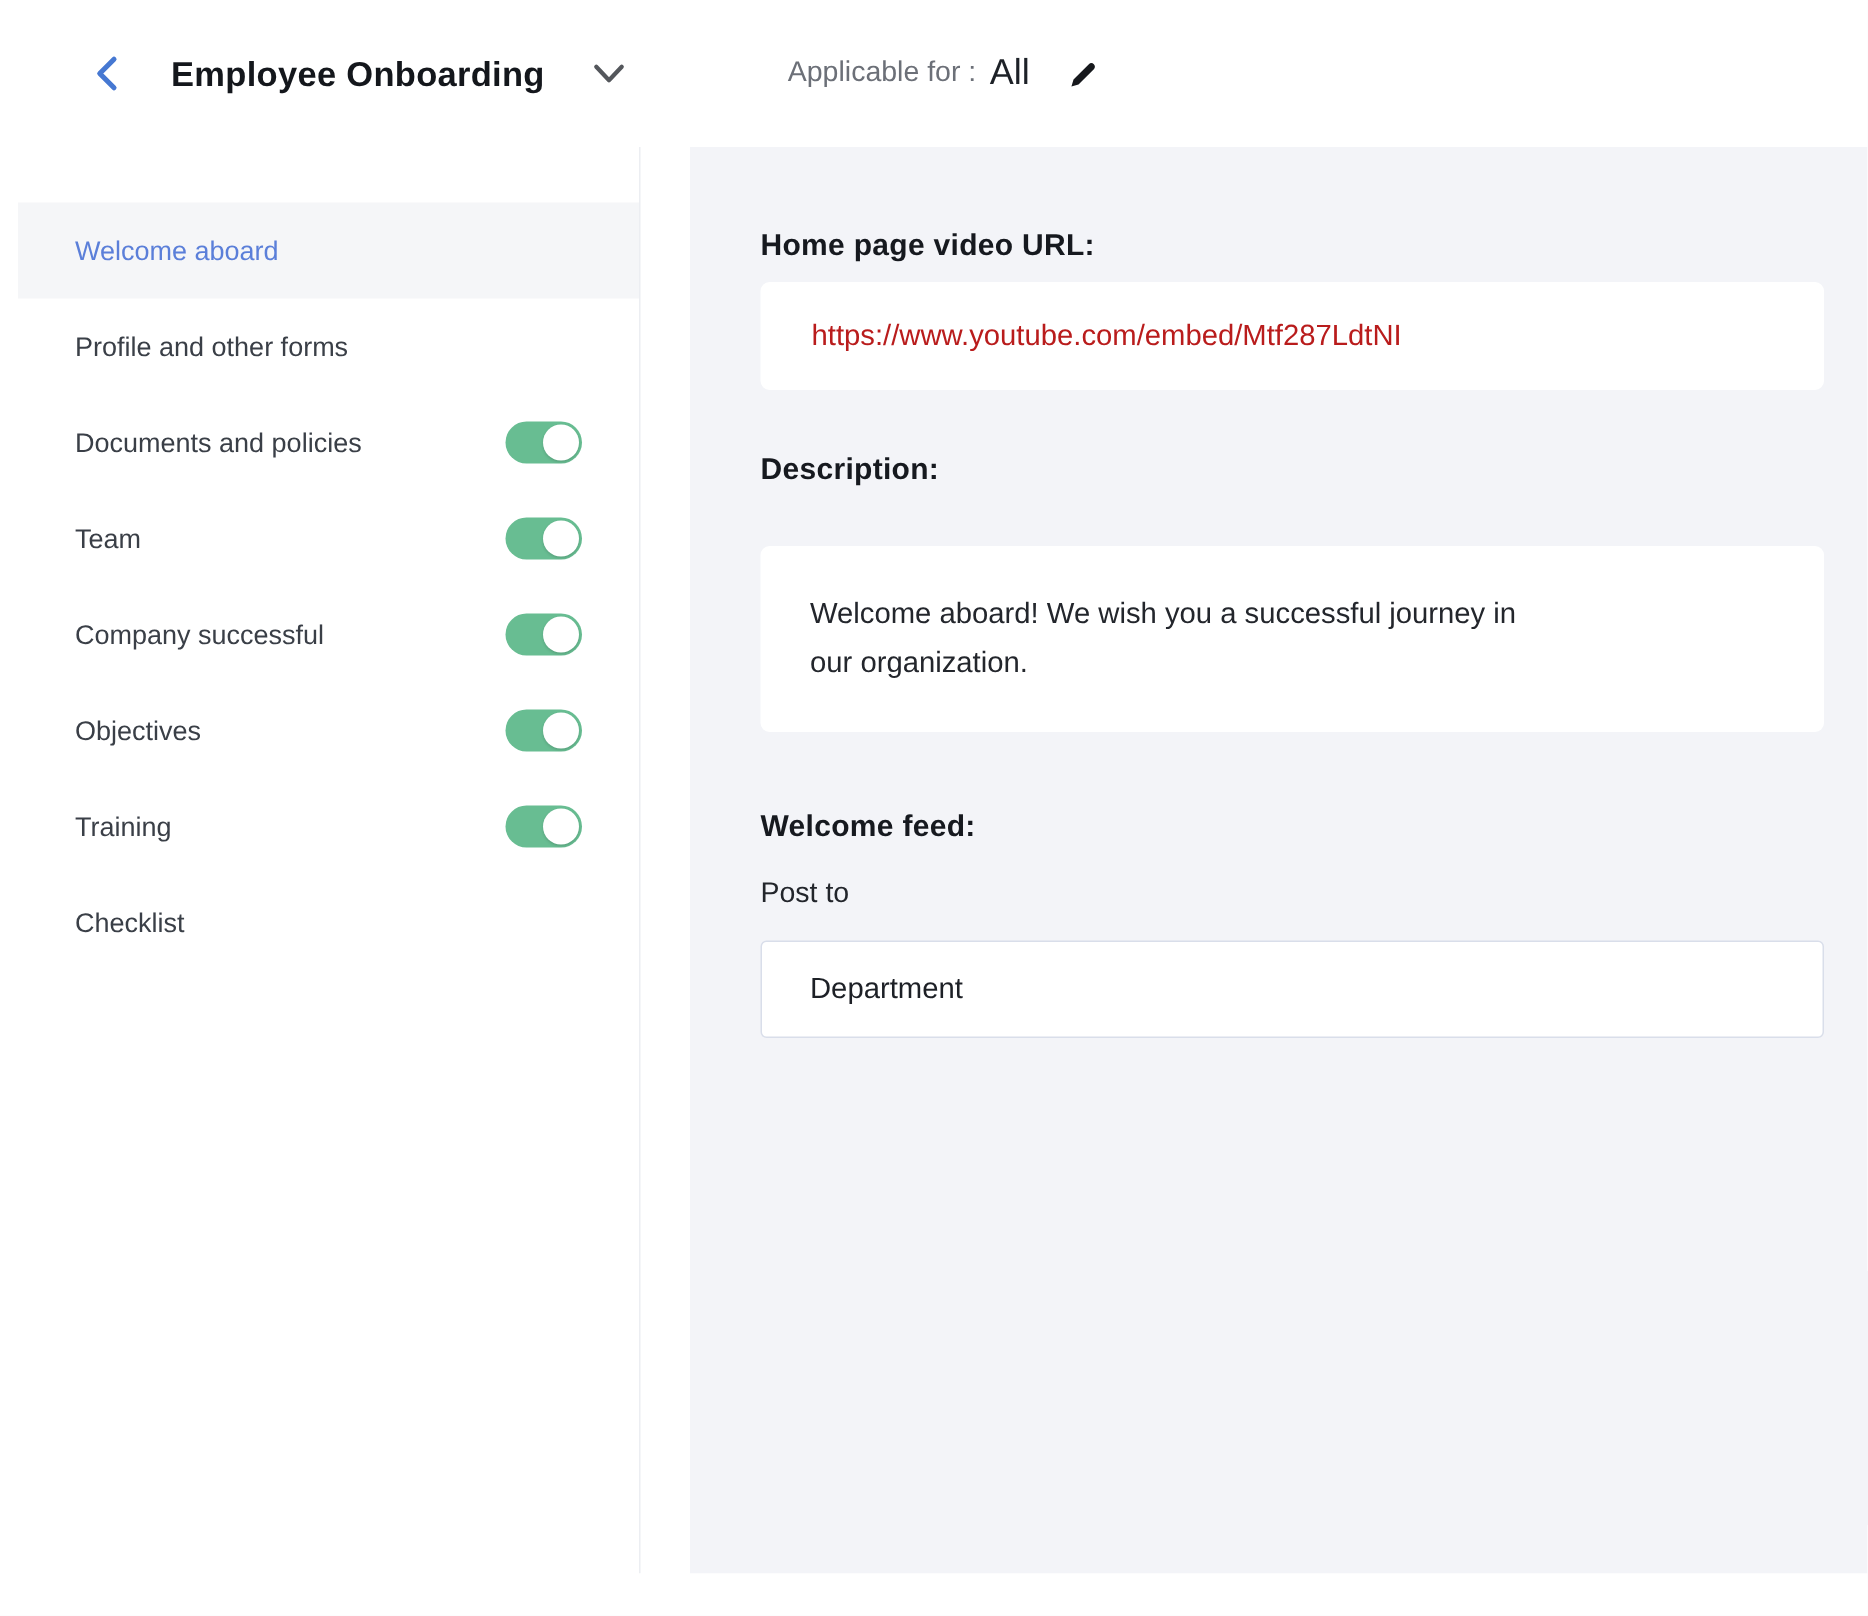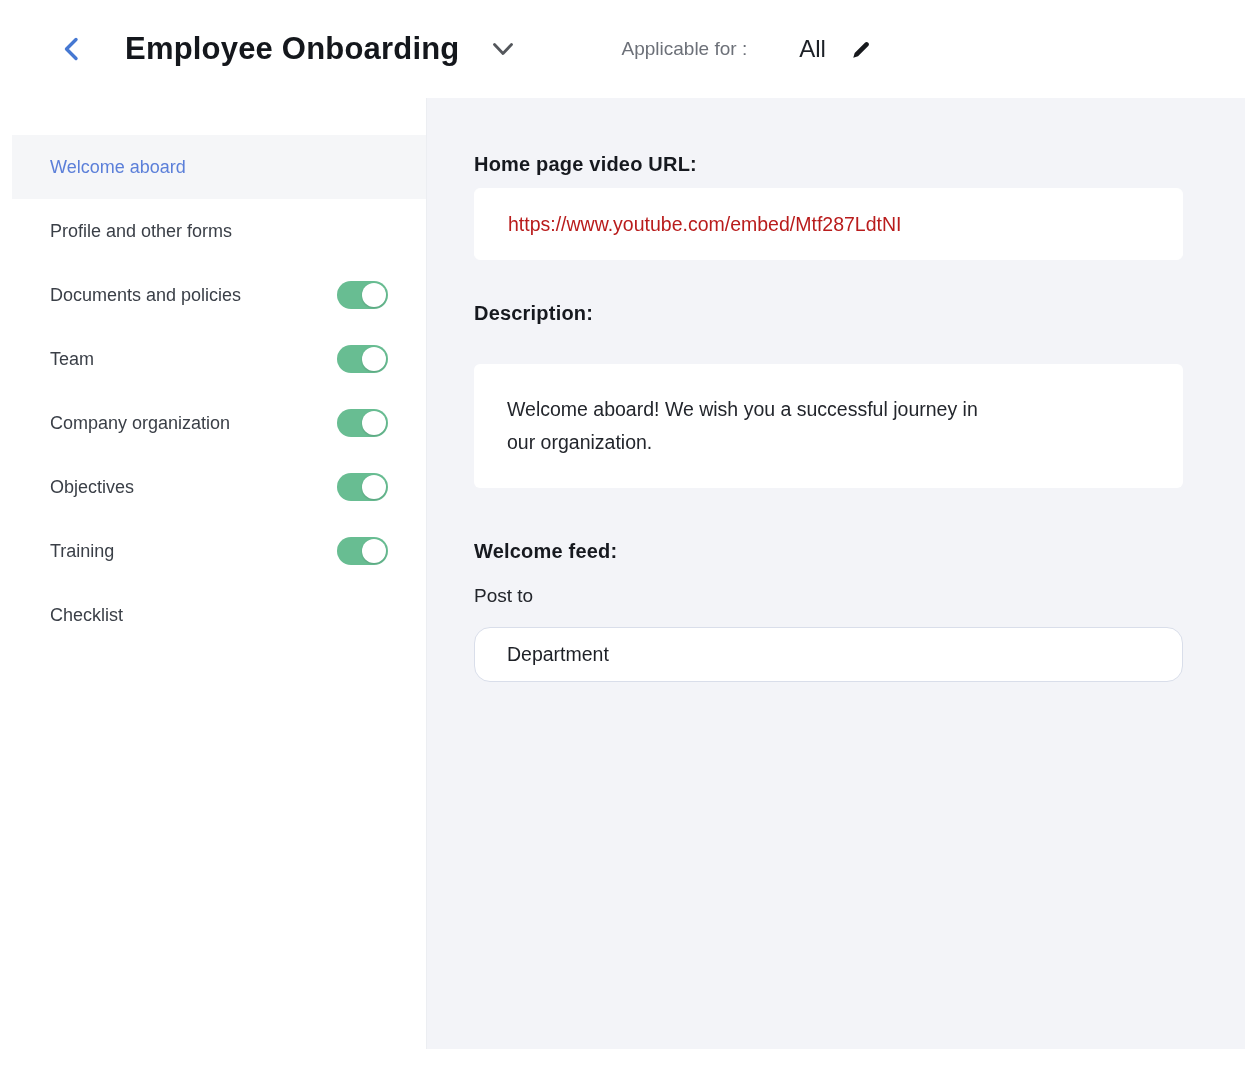--- a/index.html
+++ b/index.html
@@ -34,51 +34,51 @@
     display:flex;align-items:center;
   }
   .back-btn{
     width:22px;height:26px;margin-left:60px;
     display:flex;align-items:center;justify-content:center;
     color:var(--accent-blue);
     cursor:pointer;background:none;border:none;
   }
   .back-btn svg{width:20px;height:24px;display:block;}
   .app-title{
-    margin-left:43px;
-    font-size:31px;font-weight:700;color:#14171c;
+    margin-left:32px;
+    font-size:23px;font-weight:700;color:#14171c;
     letter-spacing:.2px;
   }
   .title-caret{
     margin-left:31px;
     width:24px;height:18px;
     display:flex;align-items:center;justify-content:center;
     color:#54575C;cursor:pointer;background:none;border:none;
   }
   .title-caret svg{width:22px;height:15px;display:block;}
   .applicable{
     margin-left:107px;
     display:flex;align-items:center;
     font-size:19px;
-    gap:43px;
   }
   .applicable .lbl{color:var(--text-gray);}
   .applicable .val{color:#1d2127;margin-left:9px;font-size:24px;}
   .edit-btn{
     margin-left:24px;
     width:24px;height:24px;
     color:#17191d;cursor:pointer;background:none;border:none;
     display:flex;align-items:center;justify-content:center;
   }
   .edit-btn svg{width:21px;height:21px;display:block;}
 
   
   .app-body{
     flex:0 0 951px;height:951px;
     display:flex;
+    gap:33px;
   }
 
   
   .sidebar{
     width:427px;flex:0 0 427px;
     background:#fff;
     border-right:1px solid #eceef2;
     padding-top:37px;
   }
   .side-item{
@@ -136,23 +136,23 @@
     font-size:19.5px;line-height:33px;color:#23262c;
     white-space:pre-line;
   }
   .feed-label{margin-top:52px;}
   .postto-label{
     margin-top:22px;
     font-size:19px;color:#22252b;
   }
   .select-box{
     margin-top:20px;
-    width:100%;height:55px;
-    background:#fff;
-    border:1px solid var(--box-border);border-radius:16px;
+    width:100%;height:65px;
+    background:#fff;
+    border:1px solid var(--box-border);border-radius:4px;
     display:flex;align-items:center;
     padding:0 32px;
     font-size:19.5px;color:#1d2026;
     cursor:pointer;
   }
 
   .bottom-strip{flex:1 1 auto;background:#fff;}
 </style>
 </head>
 <body>
@@ -205,21 +205,21 @@
           <span class="knob"></span>
         </span>
       </div>
         <div class="side-item">
         <span class="label">Team</span>
         <span class="toggle on">
           <span class="knob"></span>
         </span>
       </div>
         <div class="side-item">
-        <span class="label">Company organization</span>
+        <span class="label">Company successful</span>
         <span class="toggle on">
           <span class="knob"></span>
         </span>
       </div>
         <div class="side-item">
         <span class="label">Objectives</span>
         <span class="toggle on">
           <span class="knob"></span>
         </span>
       </div>

